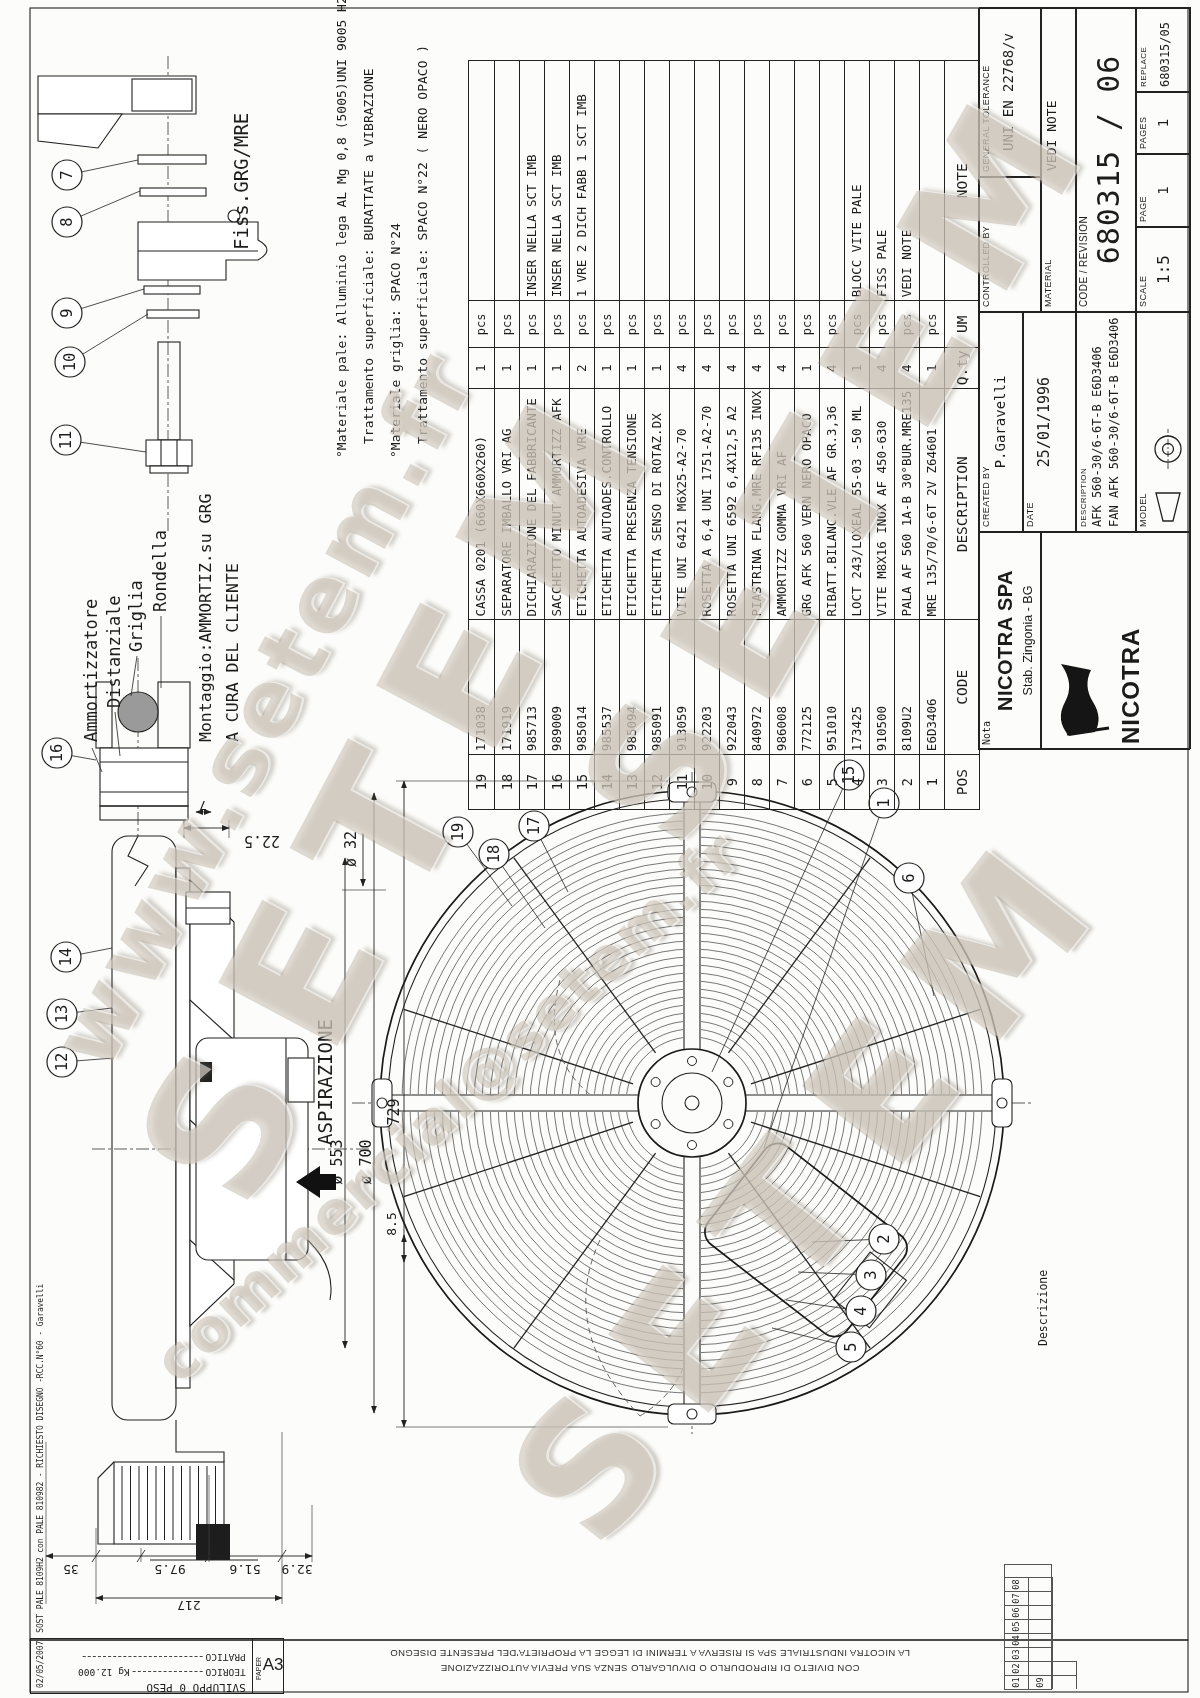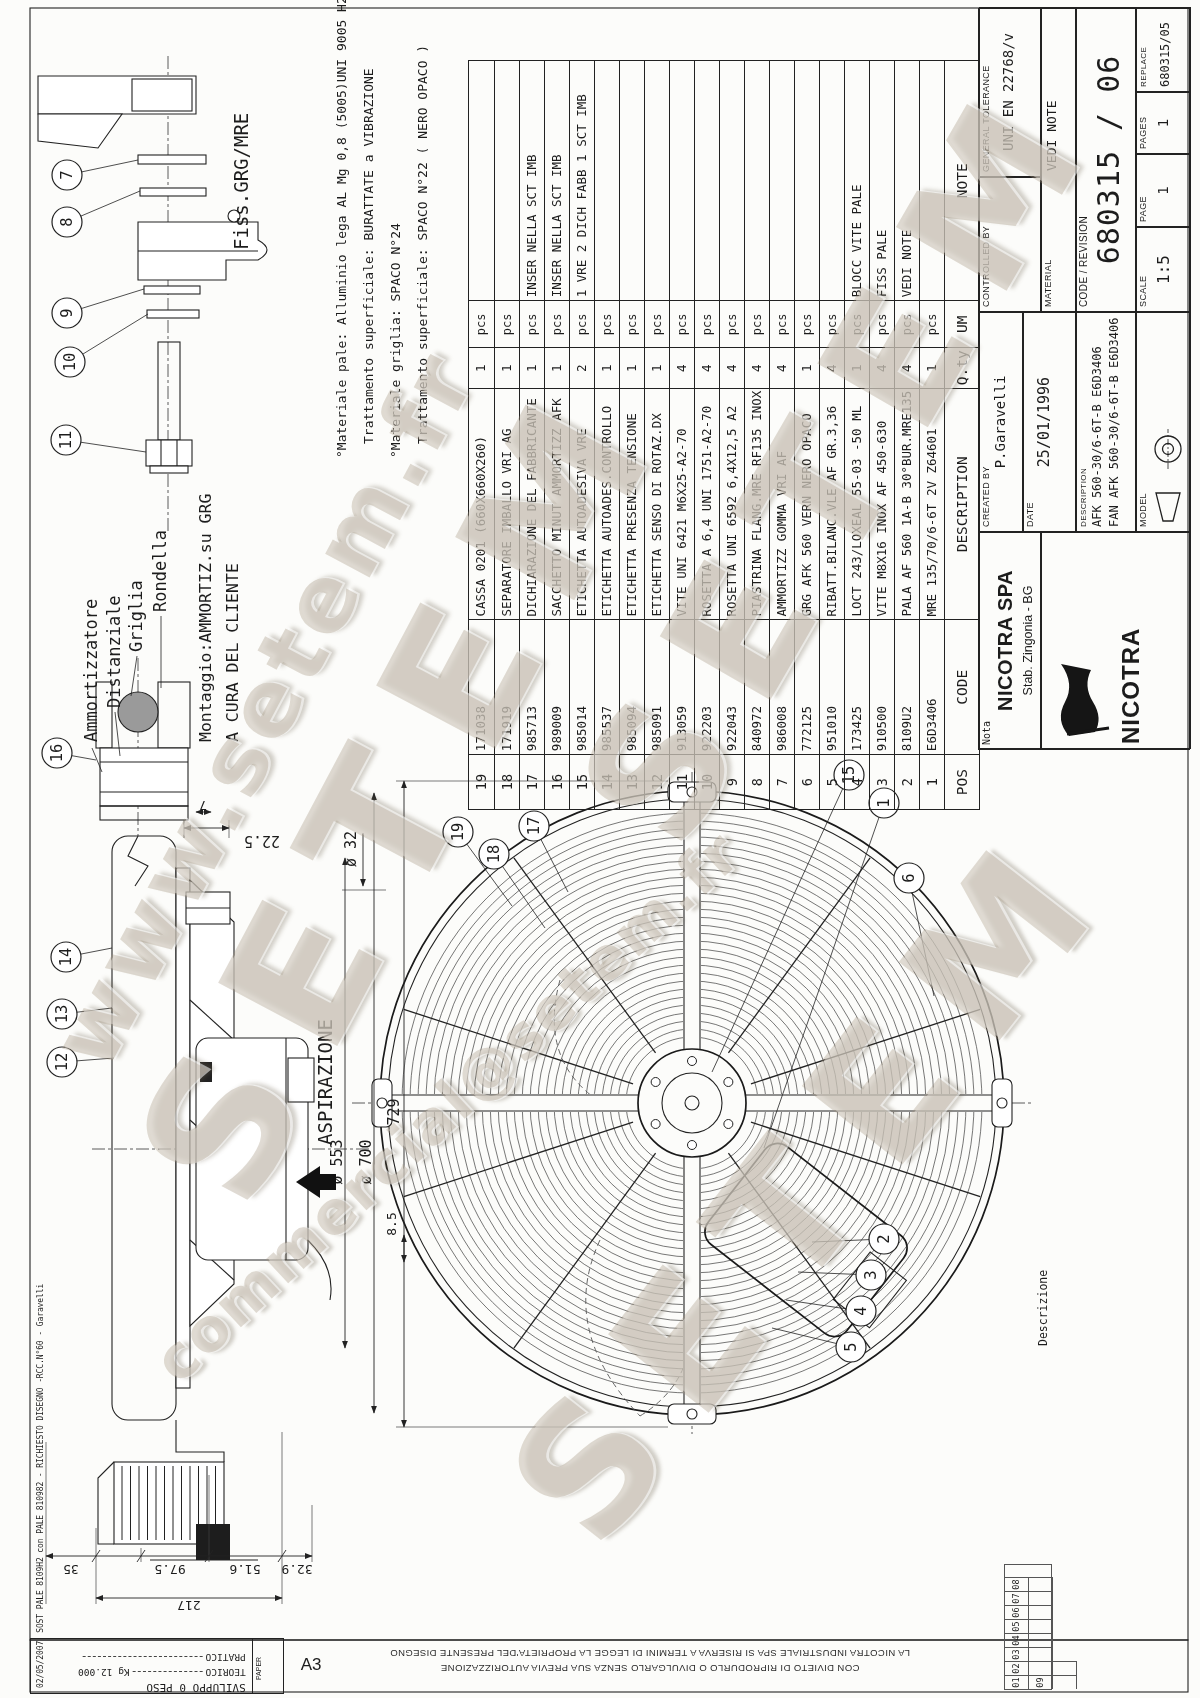--- a/index.html
+++ b/index.html
@@ -48,21 +48,21 @@
   .revindex .ri{width:14px;height:24px;border-right:.8px solid #555;border-bottom:.8px solid #555;
       font-size:8.5px;line-height:23px;text-align:center;}
   .descrizione{position:absolute;left:352px;top:1036px;font-size:11.5px;}
   
   .corner{position:absolute;left:30px;top:1638px;width:252px;height:54px;border:1.3px solid #222;z-index:5;background:transparent;display:flex;}
   .cflip{width:220px;height:100%;transform:rotate(180deg);padding:2px 6px;font-size:9.5px;line-height:15px;white-space:nowrap;}
   .cflip .t1{font-size:11px;}
   .dashline{display:inline-block;width:70px;border-top:1.4px dashed #444;vertical-align:middle;margin:0 3px;}
   .papercell{width:32px;border-left:1px solid #222;position:relative;}
   .paperlab{position:absolute;left:-6px;top:26px;font-size:7px;transform:rotate(-90deg);font-family:"Liberation Sans",sans-serif;}
-  .papersize{position:absolute;left:10px;top:16px;font-size:17px;font-family:"Liberation Sans",sans-serif;margin-left:38px;}
+  .papersize{position:absolute;left:10px;top:16px;font-size:17px;font-family:"Liberation Sans",sans-serif;}
   .legal{position:absolute;left:290px;top:1646px;width:720px;z-index:5;transform:rotate(180deg);
          text-align:center;font-size:9.5px;line-height:15px;font-family:"Liberation Sans",sans-serif;color:#2a2a2a;letter-spacing:.4px;white-space:nowrap;}
   
   .wm{position:absolute;z-index:6;font-family:"DejaVu Sans",sans-serif;font-weight:700;
       color:rgba(163,150,126,0.33);pointer-events:none;transform-origin:0 0;white-space:nowrap;
       text-shadow:2px 2px 0 rgba(255,255,255,.55),5px 5px 4px rgba(105,95,75,.30);}
   
   .ln{stroke:#222;stroke-width:1.1;fill:none;}
   .ln2{stroke:#1a1a1a;stroke-width:1.7;fill:none;}
   .lnw{stroke:#222;stroke-width:1.1;fill:#fff;}

